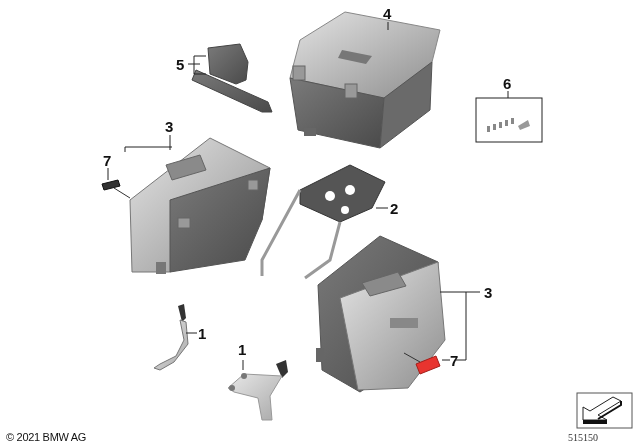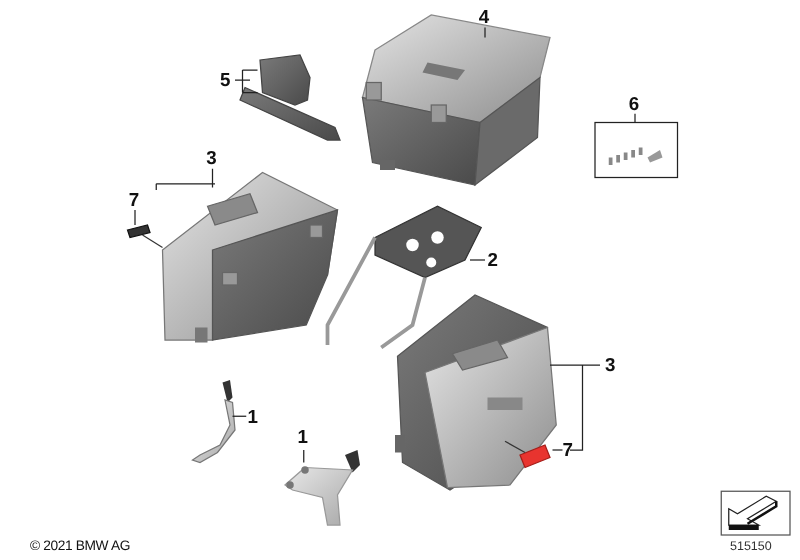--- a/index.html
+++ b/index.html
@@ -1,24 +1,24 @@
 <!DOCTYPE html>
 <html><head>
 <meta charset="utf-8">
 <style>
   html, body { margin: 0; padding: 0; background: #ffffff; }
   body { width: 640px; height: 448px; position: relative; overflow: hidden;
          font-family: "Liberation Sans", sans-serif; }
   .canvas { position: absolute; left: 0; top: 0; width: 640px; height: 448px; }
   .callout { position: absolute; font-weight: bold; font-size: 15px; color: #111;
              font-family: "Liberation Sans", sans-serif; line-height: 1; }
-  .copyright { position: absolute; left: 24px; top: 431px; font-size: 11px; color: #111;
+  .copyright { position: absolute; left: 6px; top: 431px; font-size: 11px; color: #111;
                font-family: "Liberation Sans", sans-serif; letter-spacing: -0.3px; }
-  .diag-id { position: absolute; left: 584px; top: 432px; font-size: 10px; color: #333;
-             font-family: Liberation Sans, sans-serif; }
+  .diag-id { position: absolute; left: 568px; top: 432px; font-size: 10px; color: #333;
+             font-family: Liberation Serif, serif; }
 </style>
 </head>
 <body>
 
 <div class="canvas">
 
   <svg width="640" height="448" viewBox="0 0 640 448" style="position:absolute;left:0;top:0">
     <defs>
       <linearGradient id="silver" x1="0" y1="0" x2="1" y2="1">
         <stop offset="0" stop-color="#e4e4e4"></stop>

